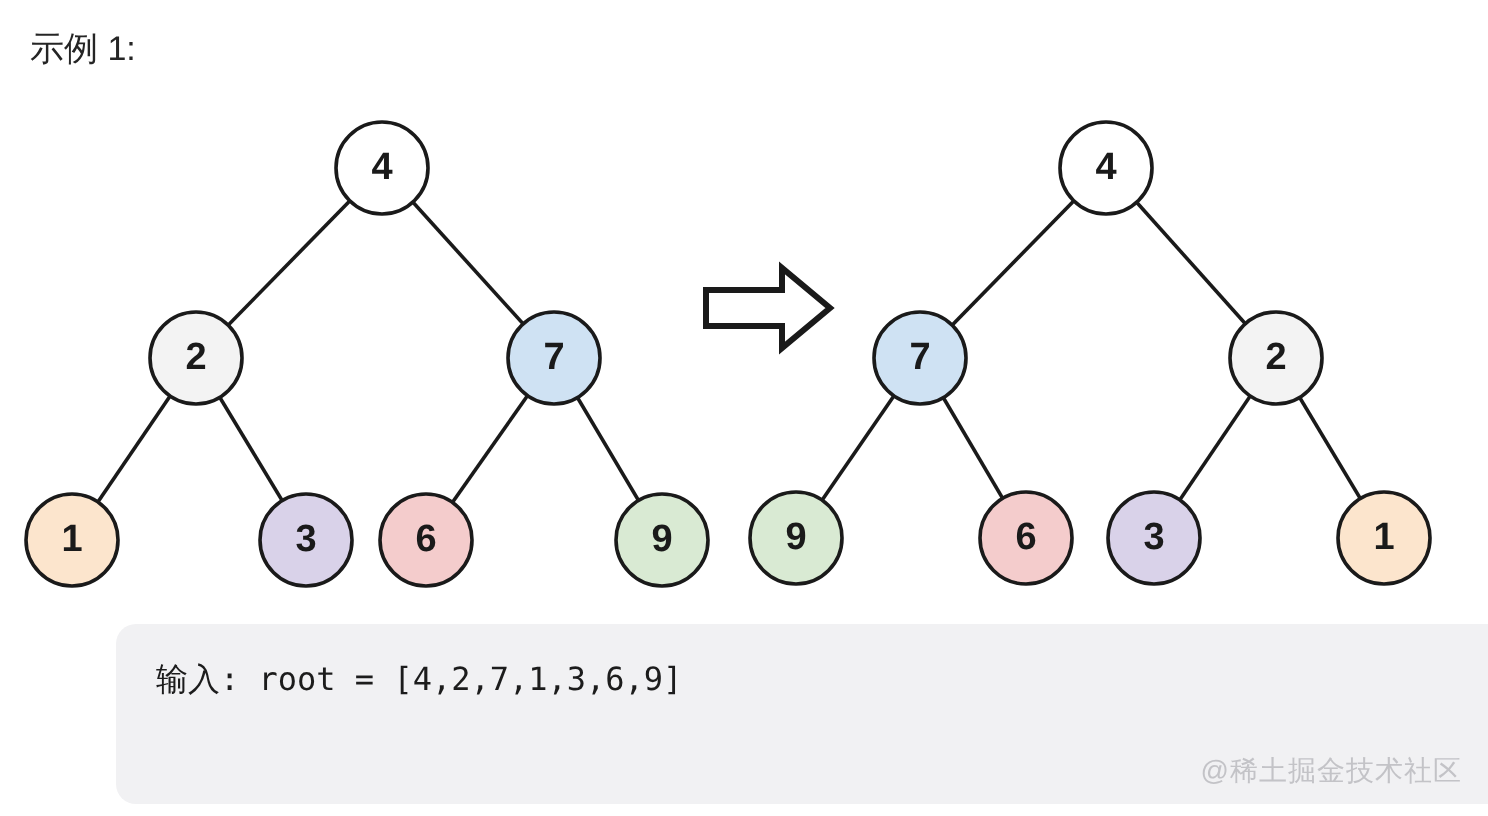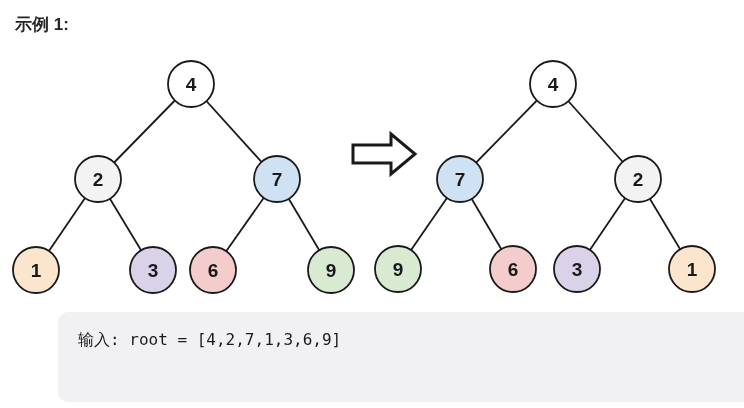--- a/index.html
+++ b/index.html
@@ -9,21 +9,21 @@
     height: 408px;
     background: #ffffff;
     overflow: hidden;
     font-family: "Liberation Sans", sans-serif;
   }
   .title {
     position: absolute;
     left: 15px;
     top: 13px;
     font-size: 17px;
-    font-weight: 700;
+    font-weight: 400;
     color: #252525;
   }
   .diagram-svg {
     position: absolute;
     left: 0;
     top: 0;
   }
   .code-block {
     position: absolute;
     left: 13px;
@@ -103,13 +103,14 @@
         <circle cx="692" cy="269" r="23" fill="#fce5cd" stroke="#1a1a1a" stroke-width="1.8"></circle>
         <text x="692" y="269" text-anchor="middle" dominant-baseline="central" font-family="&quot;Liberation Sans&quot;, sans-serif" font-size="19" font-weight="700" fill="#1a1a1a">1</text>
       </g>
       <path d="M353 145 L391 145 L391 134 L415 154 L391 174 L391 163 L353 163 Z" fill="#ffffff" stroke="#1a1a1a" stroke-width="3" stroke-linejoin="miter"></path>
     </svg>
 
   <div class="code-block">
     <div class="code-line">输入: root = [4,2,7,1,3,6,9]</div>
   </div>
 
+  <div class="watermark">@稀土掘金技术社区</div>
 </div>
 
 </body></html>

